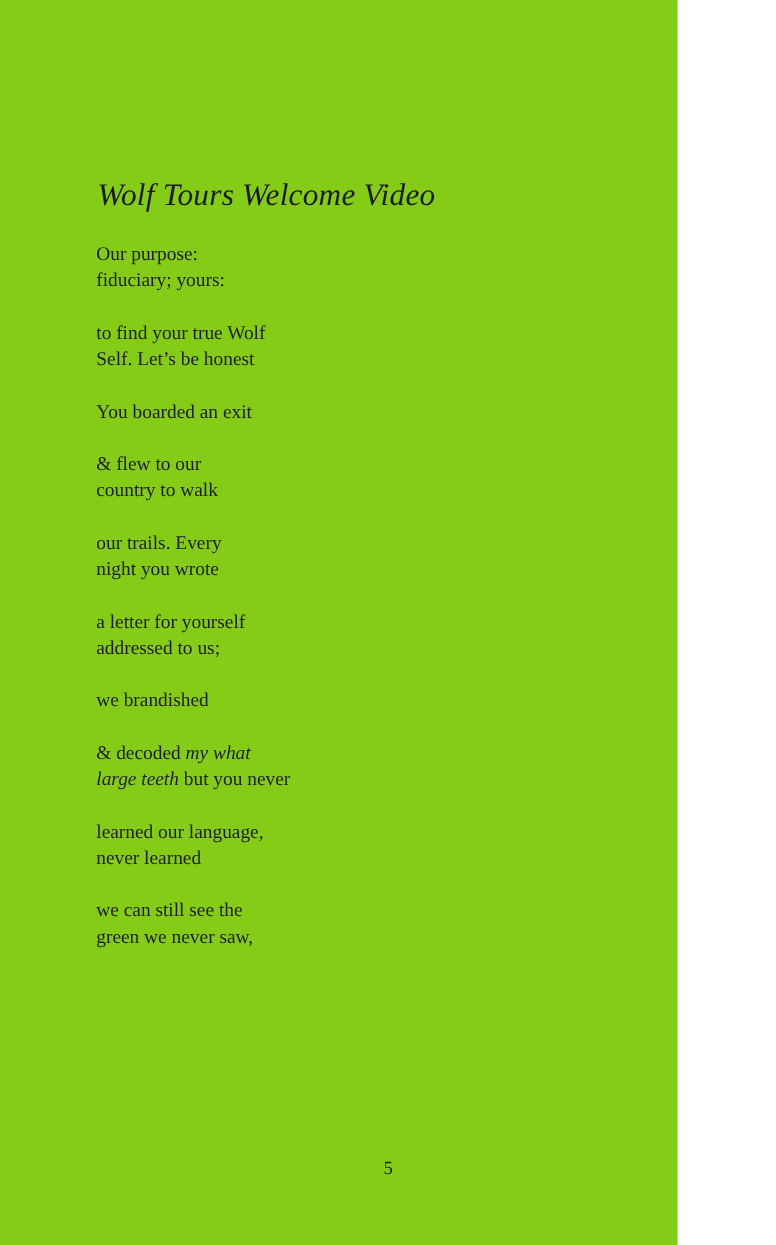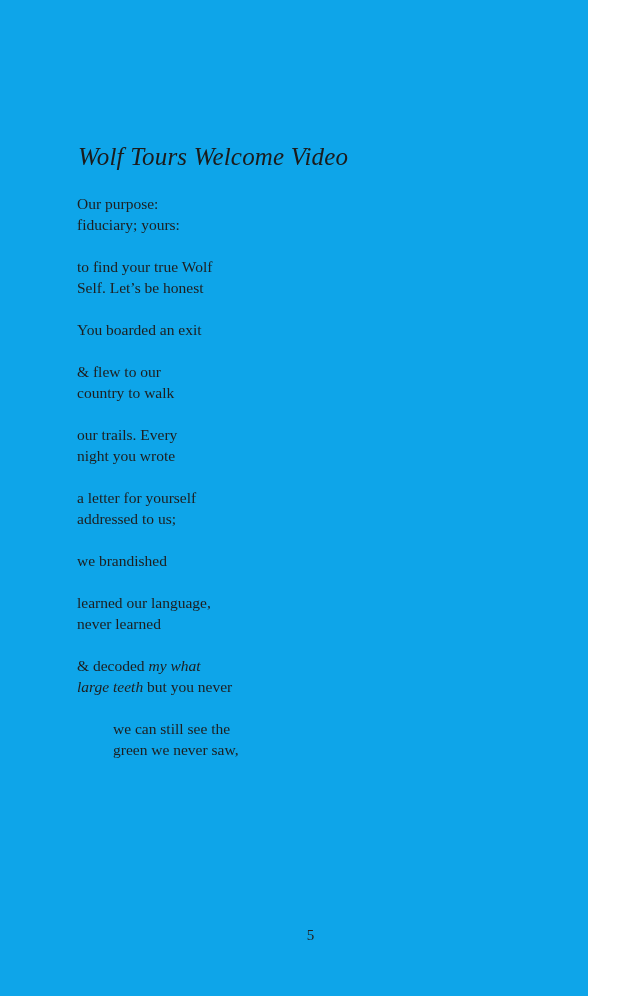--- a/index.html
+++ b/index.html
@@ -2,23 +2,23 @@
 <html><head>
 <meta charset="utf-8">
 <style>
   html, body {
     margin: 0;
     padding: 0;
     background: #ffffff;
   }
   .page {
     position: relative;
-    width: 588px;
+    width: 542px;
     height: 996px;
-    background: #0ea5e9;
+    background: #84cc16;
     overflow: hidden;
     font-family: "Liberation Serif", "DejaVu Serif", serif;
     color: #1e1e1e;
   }
   .poem-title {
     position: absolute;
     left: 78px;
     top: 142px;
     font-style: italic;
     font-weight: normal;
@@ -32,21 +32,20 @@
   .poem-body {
     position: absolute;
     left: 77px;
     top: 193px;
   }
   .stanza {
     margin: 0 0 21px 0;
   }
   .stanza:last-child {
     margin-bottom: 0;
-    margin-left: 36px;
   }
   .line {
     font-size: 15.5px;
     line-height: 21px;
     white-space: nowrap;
     color: #1e1e1e;
   }
   .line .it {
     font-style: italic;
   }
@@ -88,26 +87,26 @@
         <div class="line"><span>night you wrote</span></div>
       </div>
       <div class="stanza">
         <div class="line"><span>a letter for yourself</span></div>
         <div class="line"><span>addressed to us;</span></div>
       </div>
       <div class="stanza">
         <div class="line"><span>we brandished</span></div>
       </div>
       <div class="stanza">
+        <div class="line"><span>&amp; decoded </span><span class="it">my what</span></div>
+        <div class="line"><span class="it">large teeth</span><span> but you never</span></div>
+      </div>
+      <div class="stanza">
         <div class="line"><span>learned our language,</span></div>
         <div class="line"><span>never learned</span></div>
-      </div>
-      <div class="stanza">
-        <div class="line"><span>&amp; decoded </span><span class="it">my what</span></div>
-        <div class="line"><span class="it">large teeth</span><span> but you never</span></div>
       </div>
       <div class="stanza">
         <div class="line"><span>we can still see the</span></div>
         <div class="line"><span>green we never saw,</span></div>
       </div>
     </div>
 
   <div class="page-number">5</div>
 </div>
 

